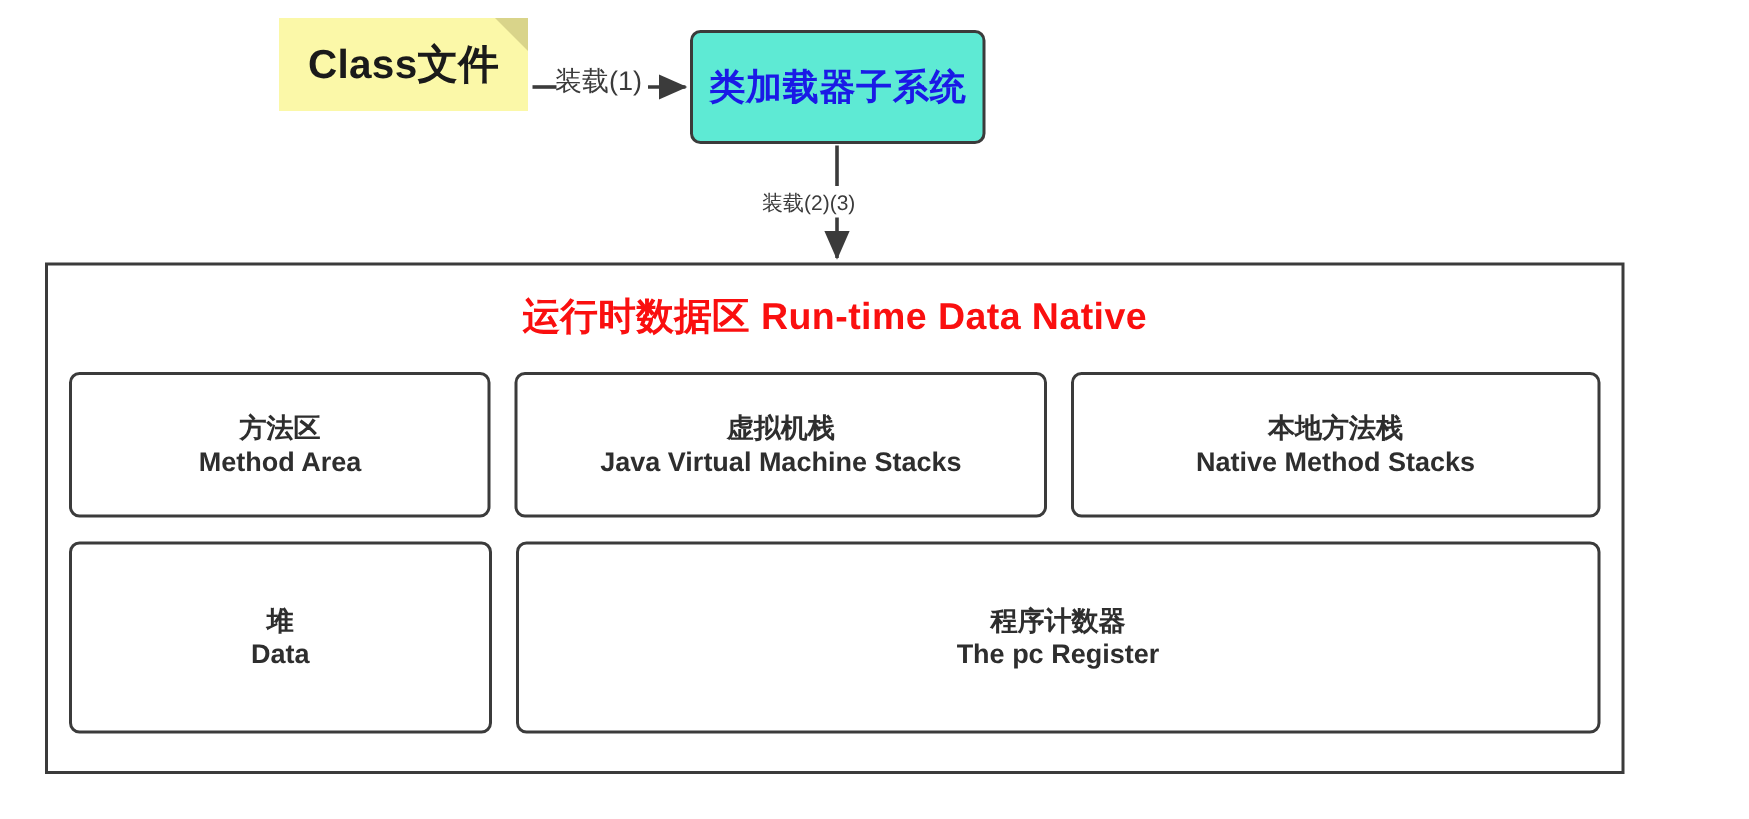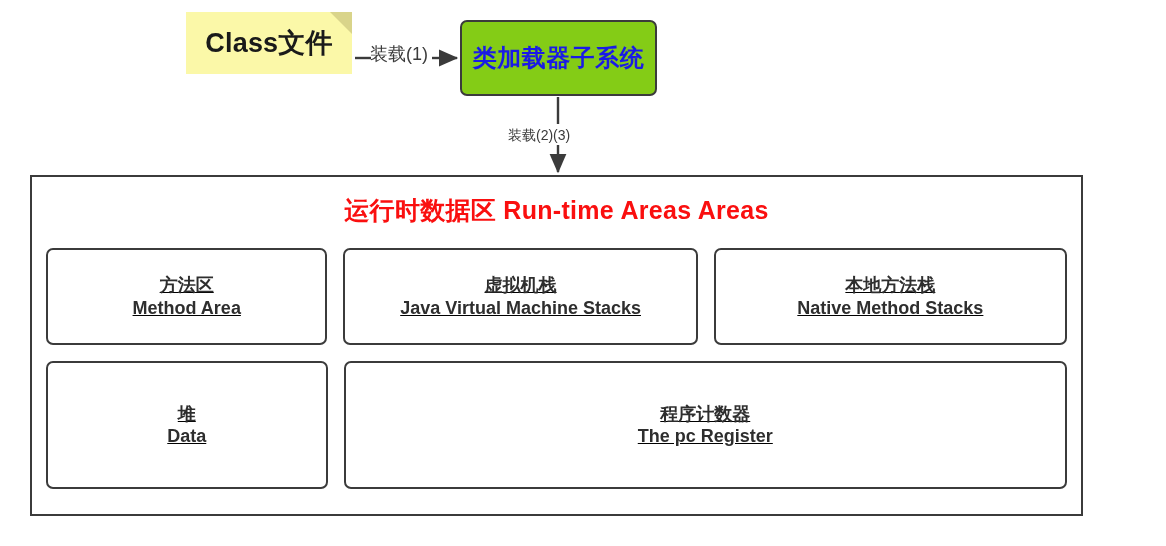--- a/index.html
+++ b/index.html
@@ -56,21 +56,21 @@
 
   
   .loader-box {
     position: absolute;
     left: 460px;
     top: 20px;
     width: 197px;
     height: 76px;
     border: 2px solid #3b3b3b;
     border-radius: 7px;
-    background: #84cc16;
+    background: #5eead4;
     box-sizing: border-box;
     display: flex;
     align-items: center;
     justify-content: center;
   }
   .loader-box-label {
     font-size: 24px;
     font-weight: bold;
     color: #1a1ae6;
     letter-spacing: 0.5px;
@@ -120,21 +120,20 @@
     font-weight: bold;
     color: #fa0f0f;
     letter-spacing: 0.3px;
   }
 
   .area-row {
     display: flex;
     box-sizing: border-box;
     padding: 0 14px;
     gap: 16px;
-    text-decoration: underline;
   }
   .area-row.row1 { margin-top: 21px; height: 97px; }
   .area-row.row2 { margin-top: 16px; height: 128px; }
 
   .area-box {
     border: 2px solid #3b3b3b;
     border-radius: 7px;
     background: #ffffff;
     box-sizing: border-box;
     display: flex;
@@ -187,21 +186,21 @@
 
   <div class="arrow-h-label">装载(1)</div>
 
   <div class="arrow-v-label">装载(2)(3)</div>
 
   <div class="loader-box">
     <span class="loader-box-label">类加载器子系统</span>
   </div>
 
   <div class="runtime-box">
-    <div class="runtime-title">运行时数据区 Run-time Areas Areas</div>
+    <div class="runtime-title">运行时数据区 Run-time Data Native</div>
 
     <div class="area-row row1">
       <div class="area-box box-method-area">
         <span class="cn">方法区</span>
         <span class="en">Method Area</span>
       </div>
       <div class="area-box box-jvm-stacks">
         <span class="cn">虚拟机栈</span>
         <span class="en">Java Virtual Machine Stacks</span>
       </div>

